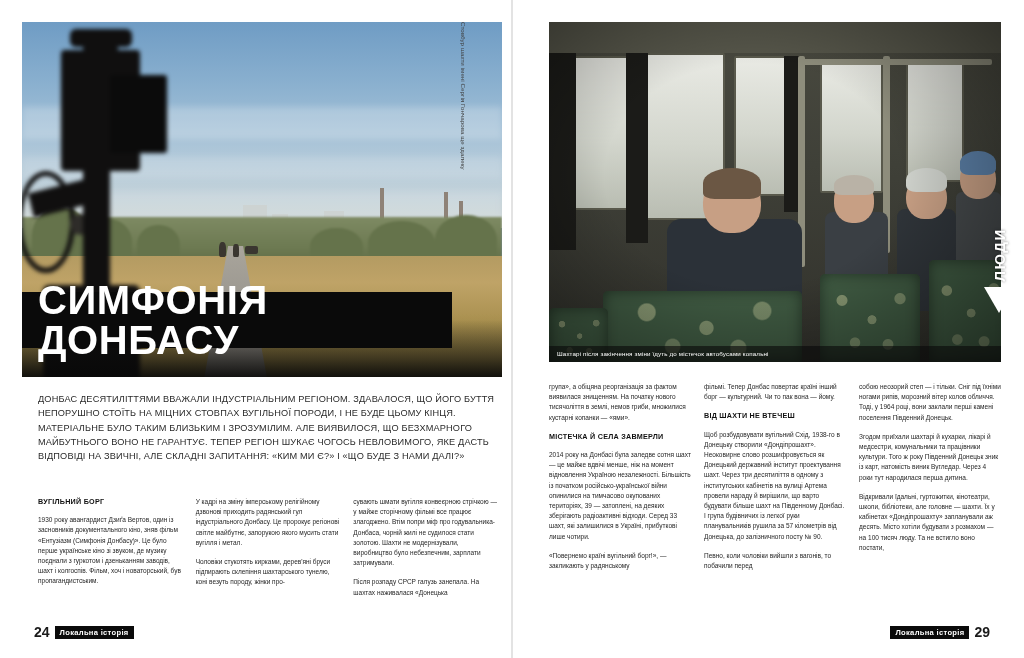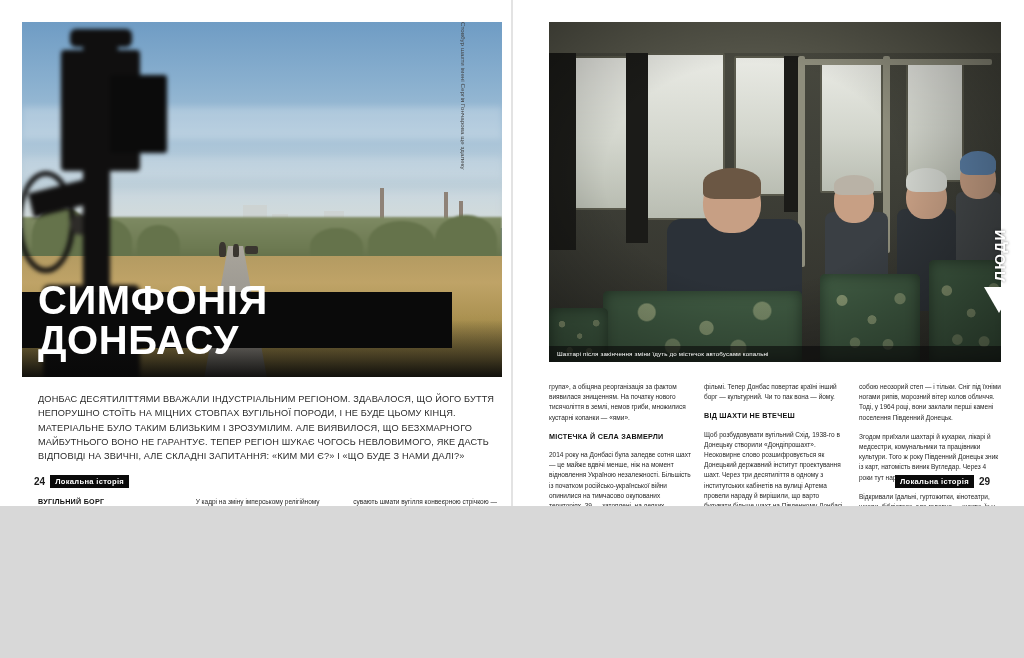--- a/index.html
+++ b/index.html
@@ -7,21 +7,21 @@
     margin: 0;
     padding: 0;
     background: #d8d8d8;
   }
   body {
     font-family: "Liberation Sans", sans-serif;
   }
   .spread {
     position: relative;
     width: 1024px;
-    height: 506px;
+    height: 658px;
     background: #ffffff;
     overflow: hidden;
   }
   
   .page {
     position: absolute;
     top: 0;
     height: 658px;
     background: #ffffff;
   }
@@ -396,21 +396,21 @@
     position: absolute;
     bottom: 18px;
     display: flex;
     align-items: center;
     gap: 5px;
     font-family: "Liberation Sans", sans-serif;
   }
   .footer-left  { left: 34px; }
   .footer-right { right: 34px; }
   .pagenum {
-    font-size: 10px;
+    font-size: 14px;
     font-weight: bold;
     color: #1a1a1a;
   }
   .magbar {
     background: #0a0a0a;
     color: #ffffff;
     font-size: 7.6px;
     font-weight: bold;
     letter-spacing: .3px;
     padding: 2px 5px 2px 5px;

